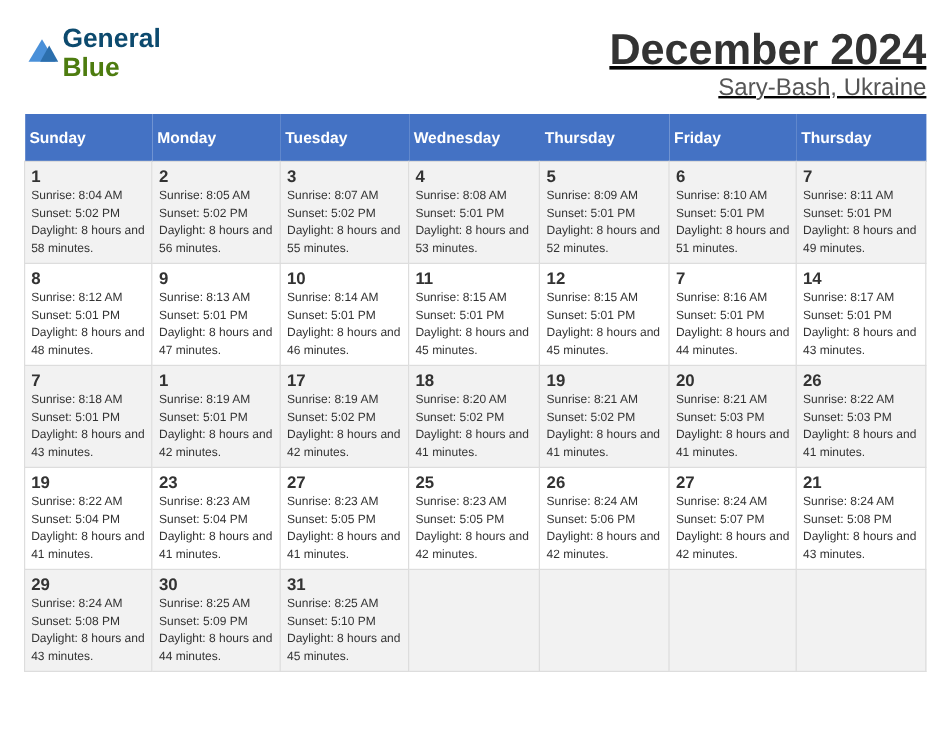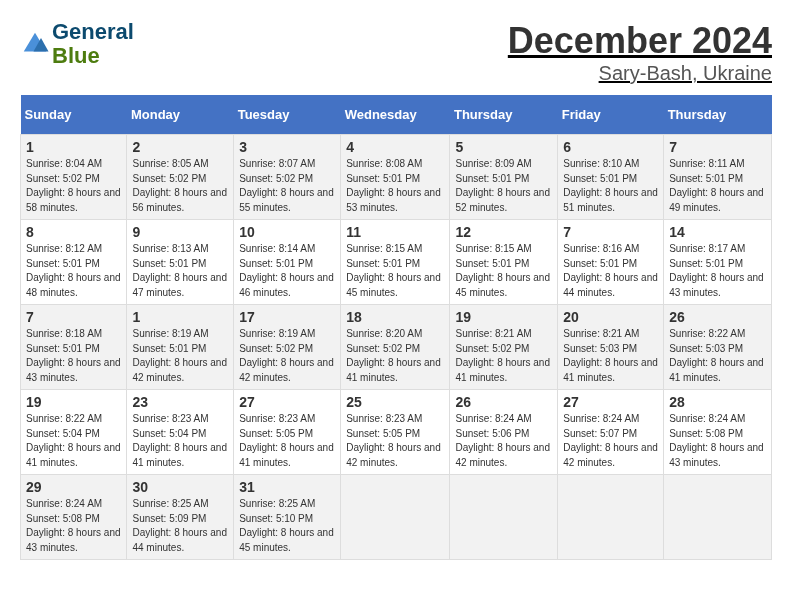--- a/index.html
+++ b/index.html
@@ -234,21 +234,21 @@
       </td>
         <td>
         <span class="day-num">26</span>
         <span class="day-info">Sunrise: 8:24 AM<br>Sunset: 5:06 PM<br>Daylight: 8 hours and 42 minutes.</span>
       </td>
         <td>
         <span class="day-num">27</span>
         <span class="day-info">Sunrise: 8:24 AM<br>Sunset: 5:07 PM<br>Daylight: 8 hours and 42 minutes.</span>
       </td>
         <td>
-        <span class="day-num">28</span>
+        <span class="day-num">21</span>
         <span class="day-info">Sunrise: 8:24 AM<br>Sunset: 5:08 PM<br>Daylight: 8 hours and 43 minutes.</span>
       </td>
       </tr>
       <tr>
         <td>
         <span class="day-num">29</span>
         <span class="day-info">Sunrise: 8:24 AM<br>Sunset: 5:08 PM<br>Daylight: 8 hours and 43 minutes.</span>
       </td>
         <td>
         <span class="day-num">30</span>

